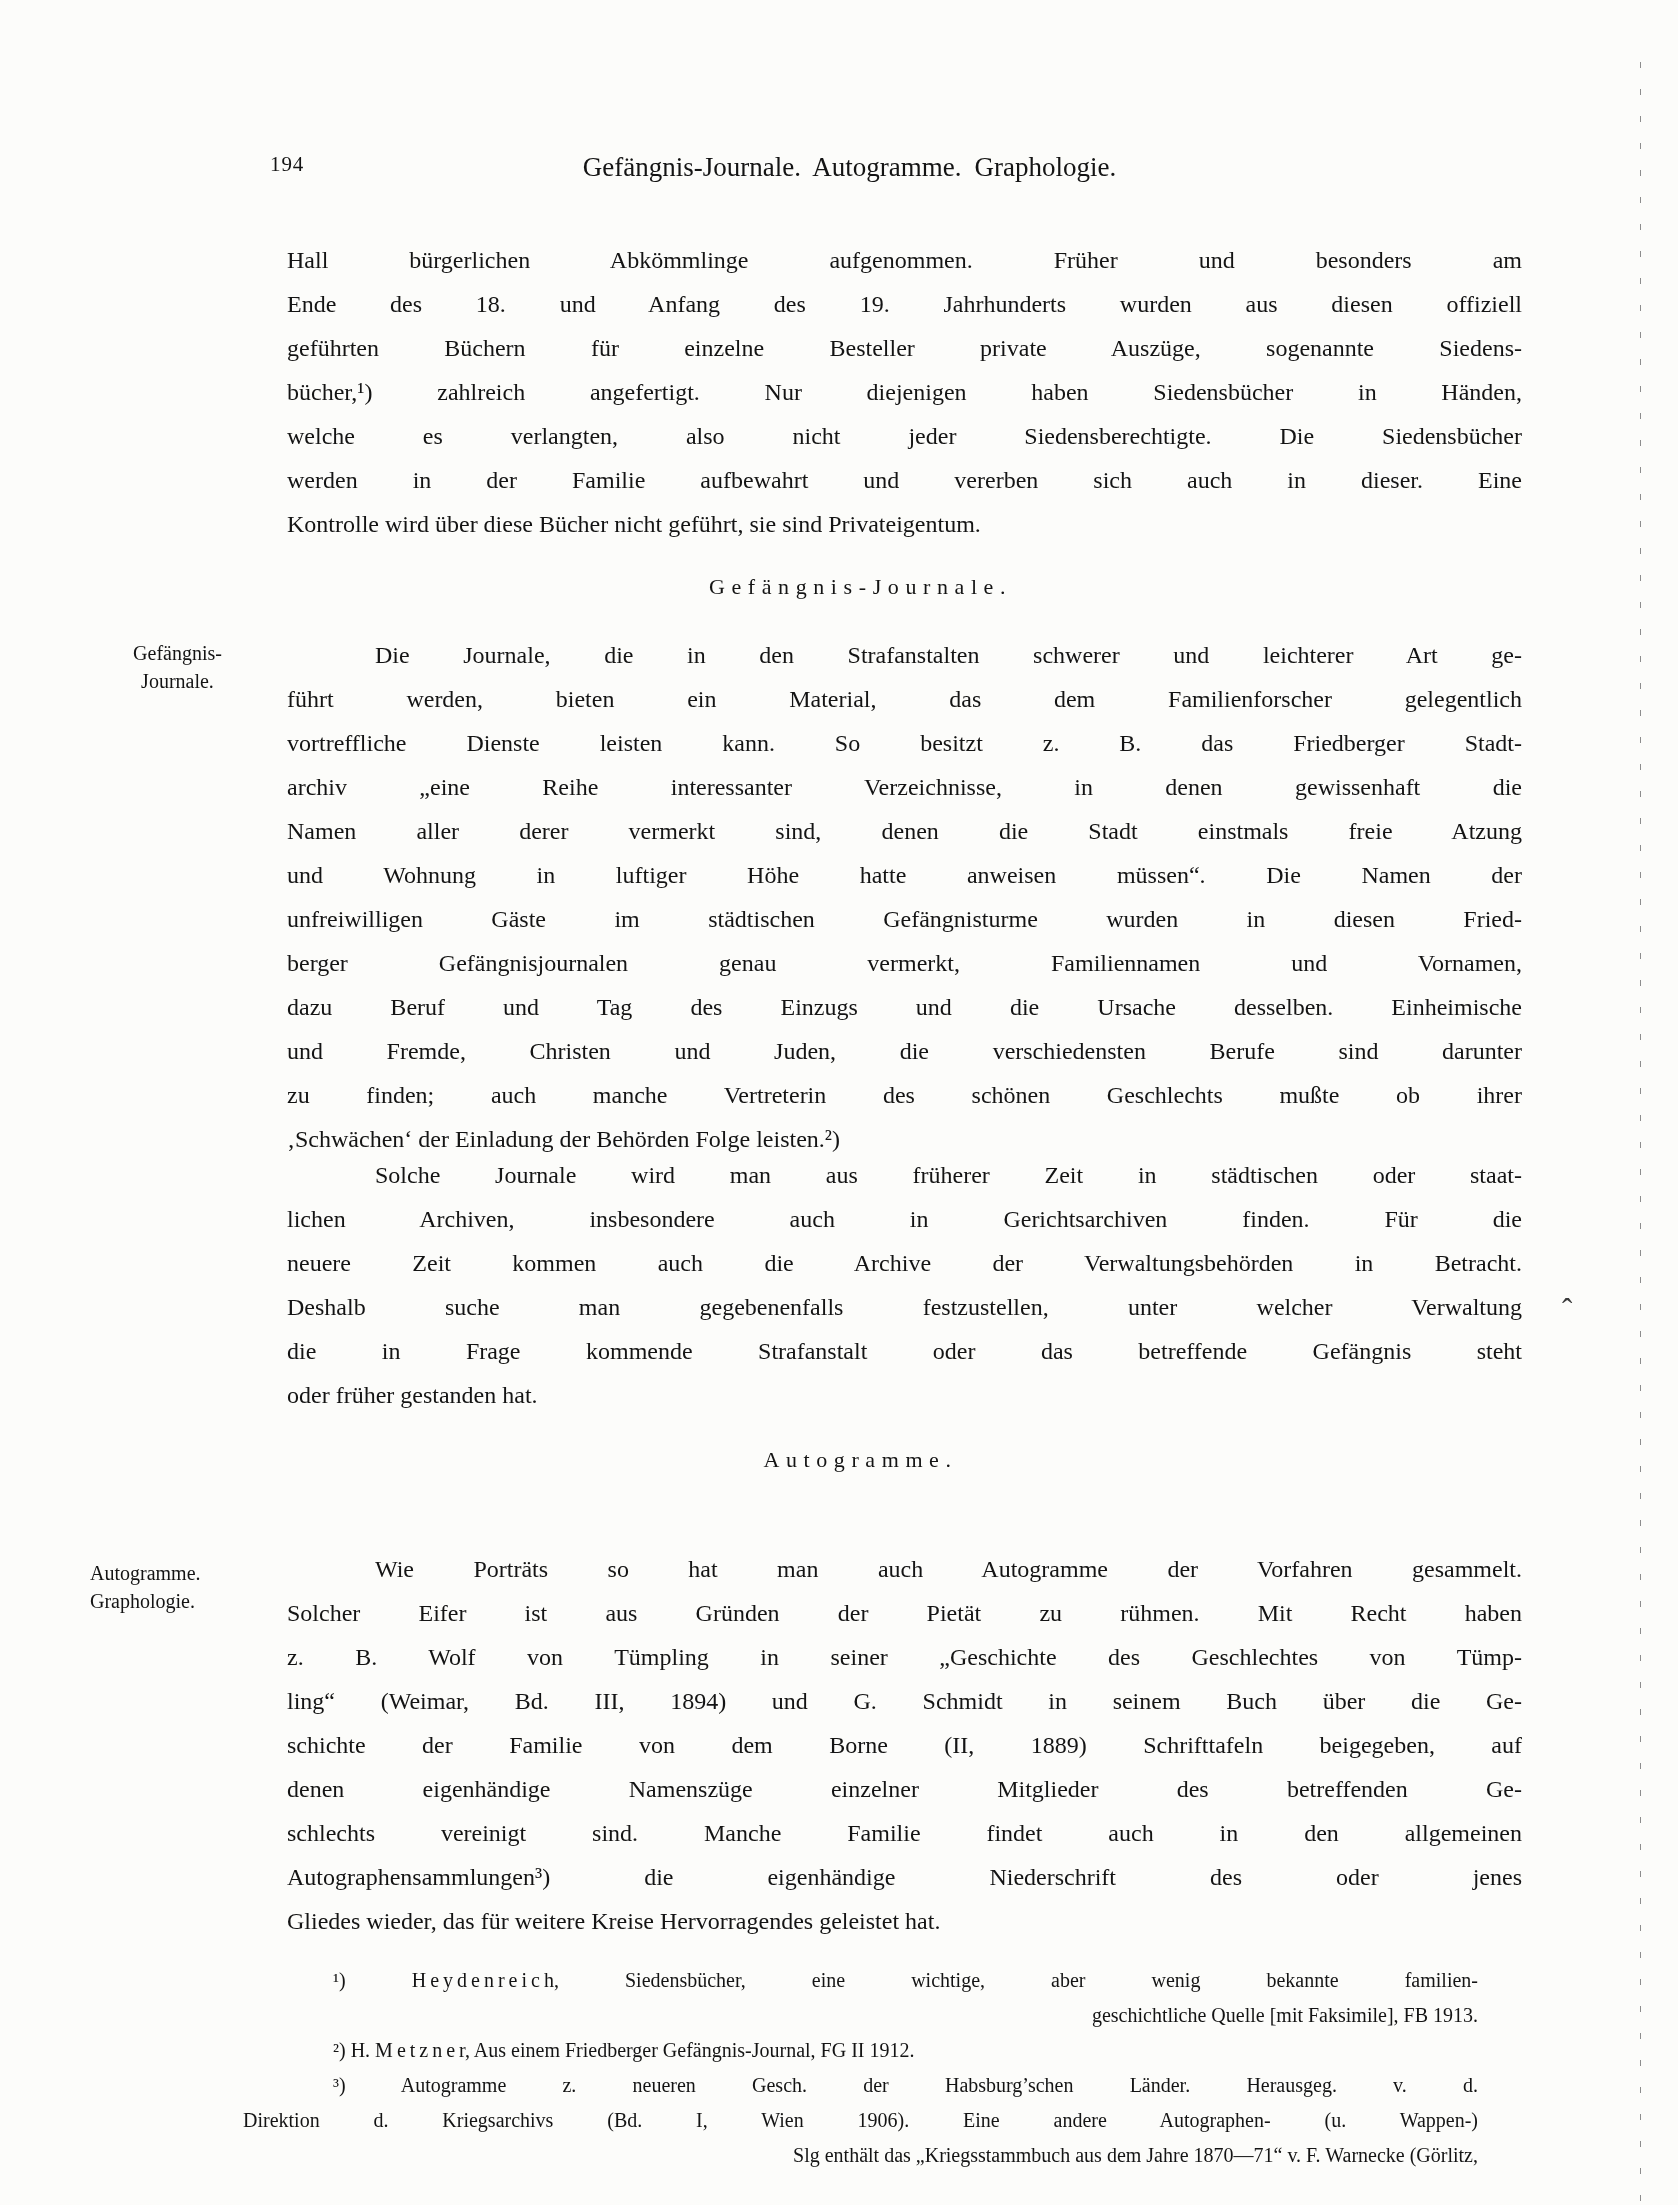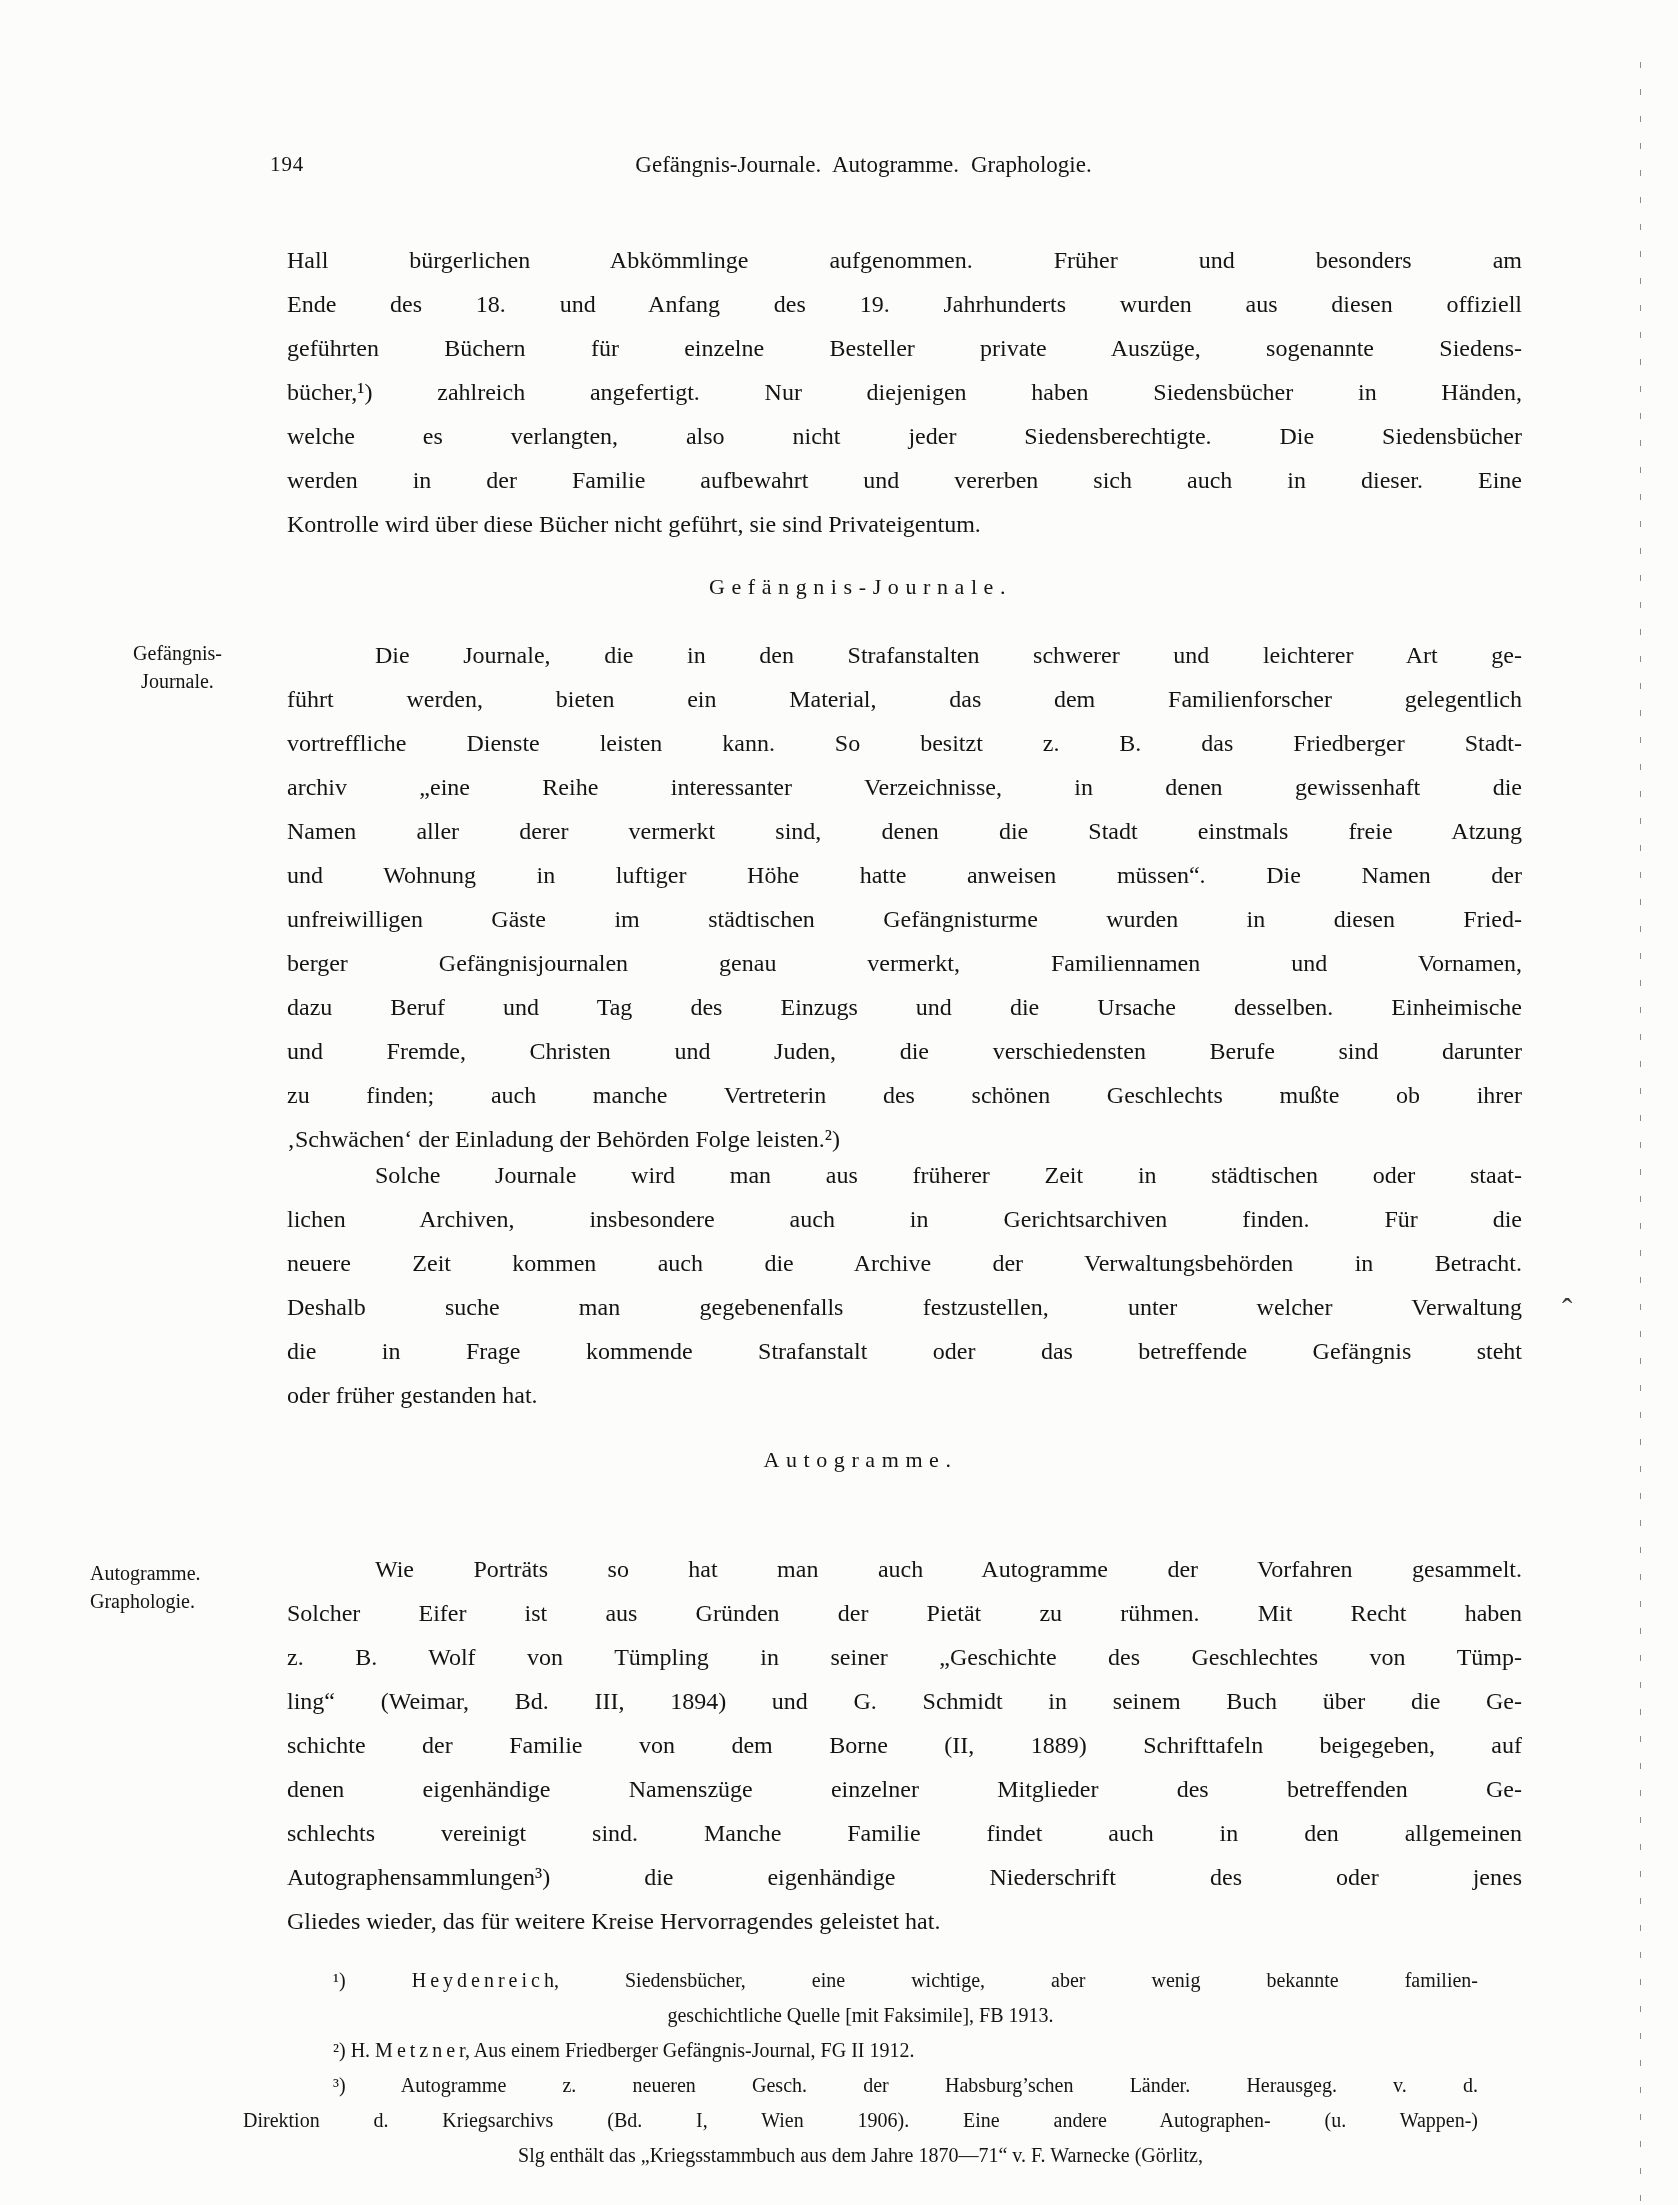--- a/index.html
+++ b/index.html
@@ -16,24 +16,24 @@
     overflow: hidden;
   }
   .pagenum {
     position: absolute;
     left: 270px; top: 152px;
     font-size: 21px;
     letter-spacing: 0.9px;
   }
   .runhead {
     position: absolute;
-    left: 246px; top: 152px;
-    width: 1235px;
-    text-align: center;
-    font-size: 23px;
+    left: 232px; top: 152px;
+    width: 1235px;
+    text-align: center;
+    font-size: 27px;
     word-spacing: 6.2px;
   }
   .para {
     position: absolute;
     left: 243px;
     width: 1235px;
     font-size: 24px;
     line-height: 44px;
     margin-left: 44px;
   }
@@ -89,21 +89,21 @@
     width: 1235px;
     font-size: 20px;
     line-height: 35px;
   }
   .fn .lines {
     white-space: pre-line;
     text-align: justify;
     text-align-last: justify;
     text-indent: 90px;
   }
-  .fn .lastline { text-align: center; }
+  .fn .lastline { text-align: right; }
   .fn-single { text-indent: 90px; }
   .edge-dash {
     position: absolute;
     left: 1640px; top: 62px;
     width: 1.3px; height: 2298px;
     background: repeating-linear-gradient(
       to bottom,
       #8d8d8d 0px, #8d8d8d 5.7px,
       transparent 5.7px, transparent 27px
     );

